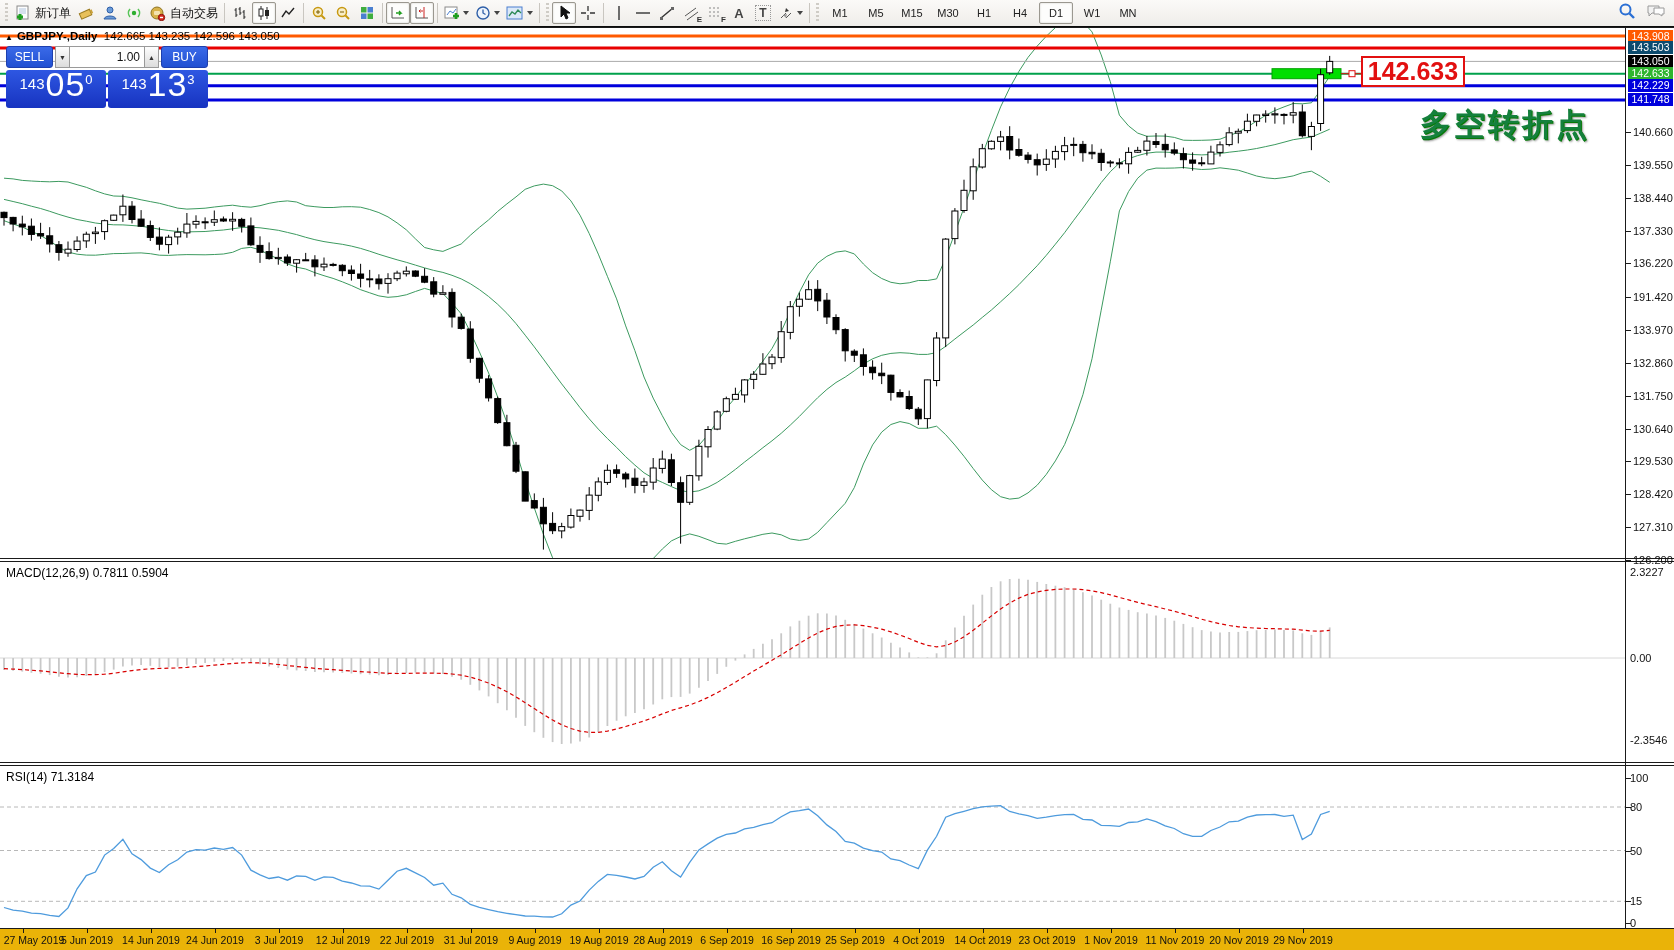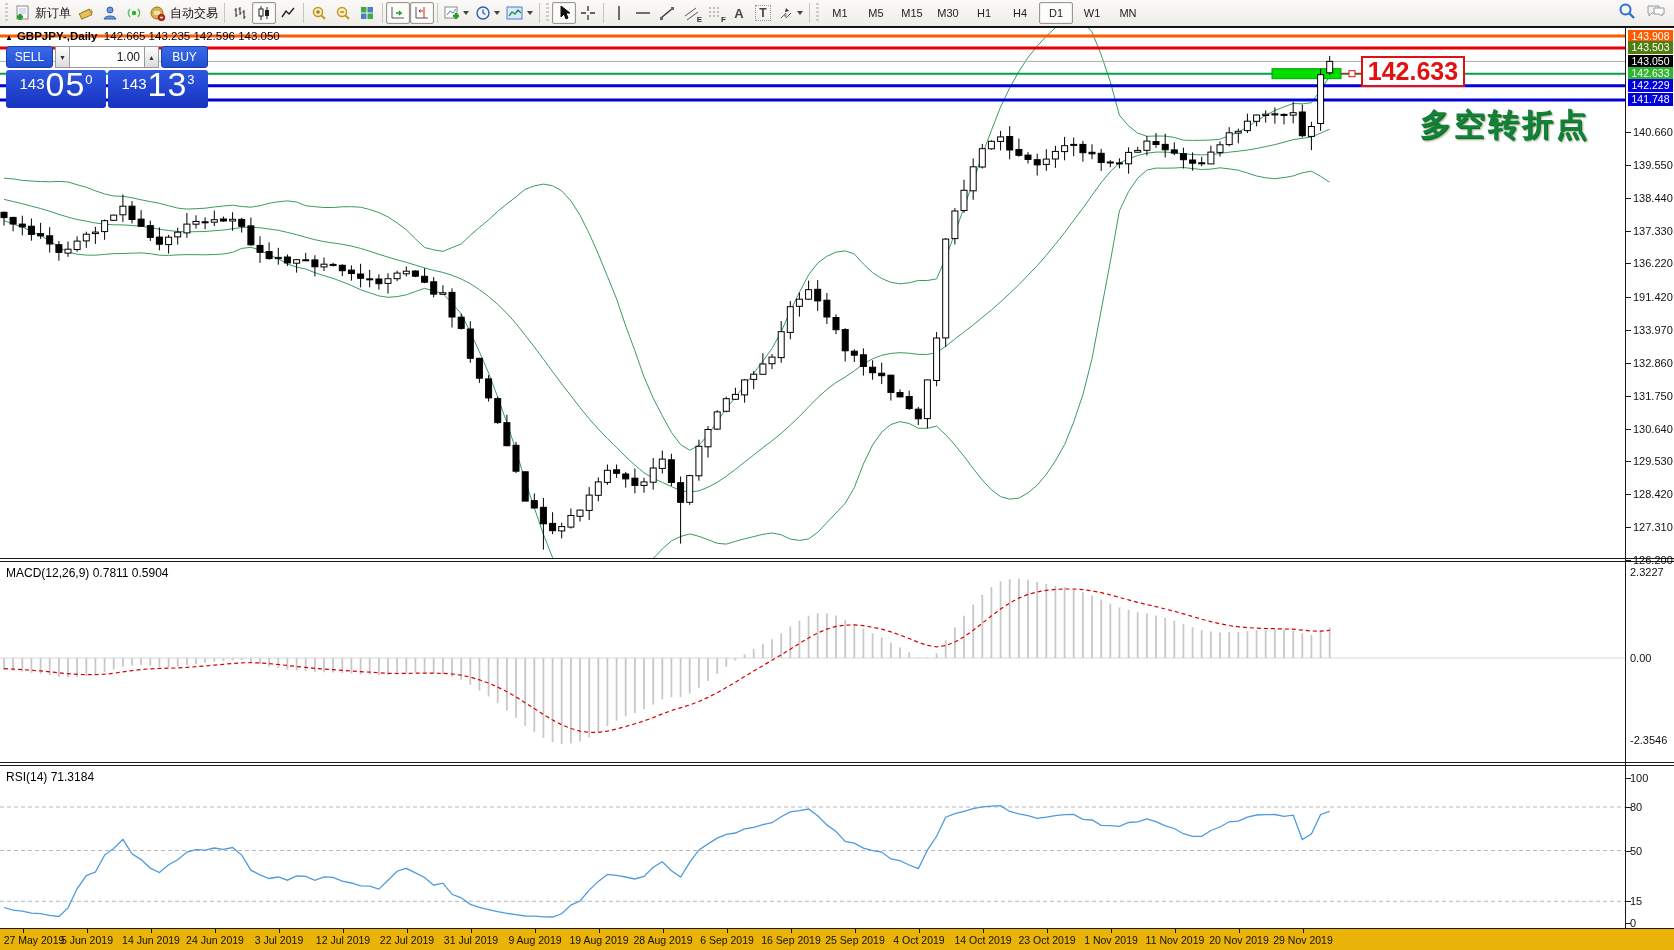--- a/index.html
+++ b/index.html
@@ -584,21 +584,21 @@
         <div class="ax-lbl" style="top:423px;">130.640</div>
         <div class="ax-tick" style="top:461px;"></div>
         <div class="ax-lbl" style="top:455px;">129.530</div>
         <div class="ax-tick" style="top:494px;"></div>
         <div class="ax-lbl" style="top:488px;">128.420</div>
         <div class="ax-tick" style="top:527px;"></div>
         <div class="ax-lbl" style="top:521px;">127.310</div>
         <div class="ax-tick" style="top:560px;"></div>
         <div class="ax-lbl" style="top:554px;">126.200</div>
         <div class="lvl-lbl" style="top:30px;background:#FF5A00;">143.908</div>
-        <div class="lvl-lbl" style="top:41px;background:#4d7c0f;">143.503</div>
+        <div class="lvl-lbl" style="top:41px;background:#0c4a6e;">143.503</div>
         <div class="lvl-lbl" style="top:55px;background:#000000;">143.050</div>
         <div class="lvl-lbl" style="top:67px;background:#2FB52F;">142.633</div>
         <div class="lvl-lbl" style="top:79px;background:#0000DC;">142.229</div>
         <div class="lvl-lbl" style="top:93px;background:#0000DC;">141.748</div>
         <div class="ax-lbl" style="top:566px;left:1630px;">2.3227</div>
         <div class="ax-lbl" style="top:652px;left:1630px;">0.00</div>
         <div class="ax-lbl" style="top:734px;left:1630px;">-2.3546</div>
         <div class="ax-tick" style="top:778px;"></div>
         <div class="ax-lbl" style="top:772px;left:1630px;">100</div>
         <div class="ax-tick" style="top:807px;"></div>

